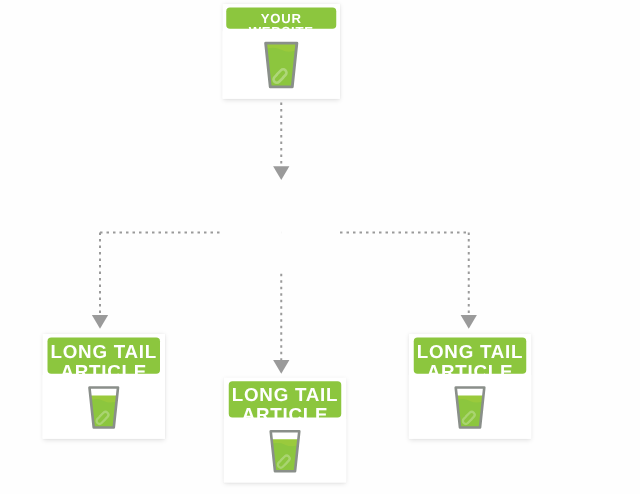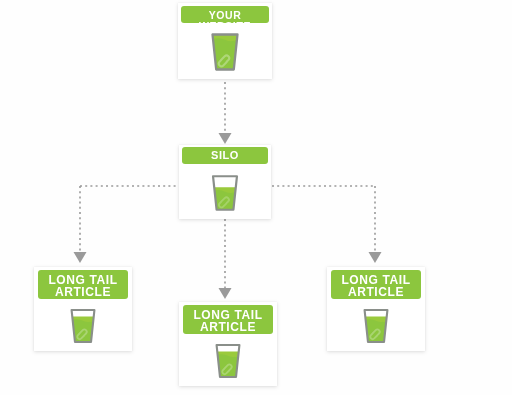--- a/index.html
+++ b/index.html
@@ -70,21 +70,21 @@
     font-size: 11px; padding-top: 3px;
   }
   #node-silo .node-body {
     position: absolute; left: 0; top: 21px; width: 92px; height: 53px;
   }
 
   
   .node-article { width: 98px; height: 84px; }
   .node-article .node-header {
     position: absolute; left: 4px; top: 3px; width: 90px; height: 29px;
-    font-size: 12px; padding-top: 3.5px;
+    font-size: 15px; padding-top: 3.5px;
   }
   .node-article .node-body {
     position: absolute; left: 0; top: 33px; width: 98px; height: 51px;
   }
   #node-article-left   { left: 34px;  top: 267px; }
   #node-article-center { left: 179px; top: 302px; }
   #node-article-right  { left: 327px; top: 267px; }
 </style>
 </head>
 <body>
@@ -144,43 +144,20 @@
         <g clip-path="url(#clipA)" opacity="0.30">
           <path d="M 19.5 30.5 l 3.2 -3.2 a 2.6 2.6 0 0 1 3.7 3.7 l -1.6 1.6" fill="none" stroke="#ffffff" stroke-width="2.1" stroke-linecap="round"></path>
           <path d="M 24.5 33.2 l -3.2 3.2 a 2.6 2.6 0 0 1 -3.7 -3.7 l 1.6 -1.6" fill="none" stroke="#ffffff" stroke-width="2.1" stroke-linecap="round"></path>
         </g>
 
         <path d="M 10.5 5.5 L 35.5 5.5 L 31.8 40.5 L 14.2 40.5 Z" fill="none" stroke="#8a8f8a" stroke-width="2.3" stroke-linejoin="round"></path>
       </svg>
     </div>
   </div>
 
-  <div class="node" id="node-silo">
-    <div class="node-header">
-      <span>SILO</span>
-    </div>
-    <div class="node-body">
-      <svg class="glass-wrap" width="44" height="44" viewBox="0 0 46 46">
-        <defs>
-          <clipPath id="clipB">
-            <path d="M 10.5 5.5 L 35.5 5.5 L 31.8 40.5 L 14.2 40.5 Z"></path>
-          </clipPath>
-        </defs>
-        <g clip-path="url(#clipB)">
-          <rect x="8" y="19.5" width="30" height="23" fill="#8CC63E"></rect>
-          <path d="M 8 22.4 q 8 -4.4 15 -0.8 q 7 3.6 15 -1.4 l 0 -3.2 l -30 0 Z" fill="#9ACA3C"></path>
-        </g>
-        <g clip-path="url(#clipB)" opacity="0.22">
-          <path d="M 19.5 31.5 l 3.2 -3.2 a 2.5 2.5 0 0 1 3.6 3.6 l -1.5 1.5" fill="none" stroke="#ffffff" stroke-width="2" stroke-linecap="round"></path>
-          <path d="M 24.3 34.1 l -3.2 3.2 a 2.5 2.5 0 0 1 -3.6 -3.6 l 1.5 -1.5" fill="none" stroke="#ffffff" stroke-width="2" stroke-linecap="round"></path>
-        </g>
-        <path d="M 10.5 5.5 L 35.5 5.5 L 31.8 40.5 L 14.2 40.5 Z" fill="none" stroke="#8a8f8a" stroke-width="2.3" stroke-linejoin="round"></path>
-      </svg>
-    </div>
-  </div>
 
   <div class="node node-article" id="node-article-left">
     <div class="node-header">
       <div>LONG TAIL</div>
       <div>ARTICLE</div>
     </div>
     <div class="node-body">
       <svg class="glass-wrap" width="42" height="42" viewBox="0 0 46 46">
         <defs>
           <clipPath id="clipC">

